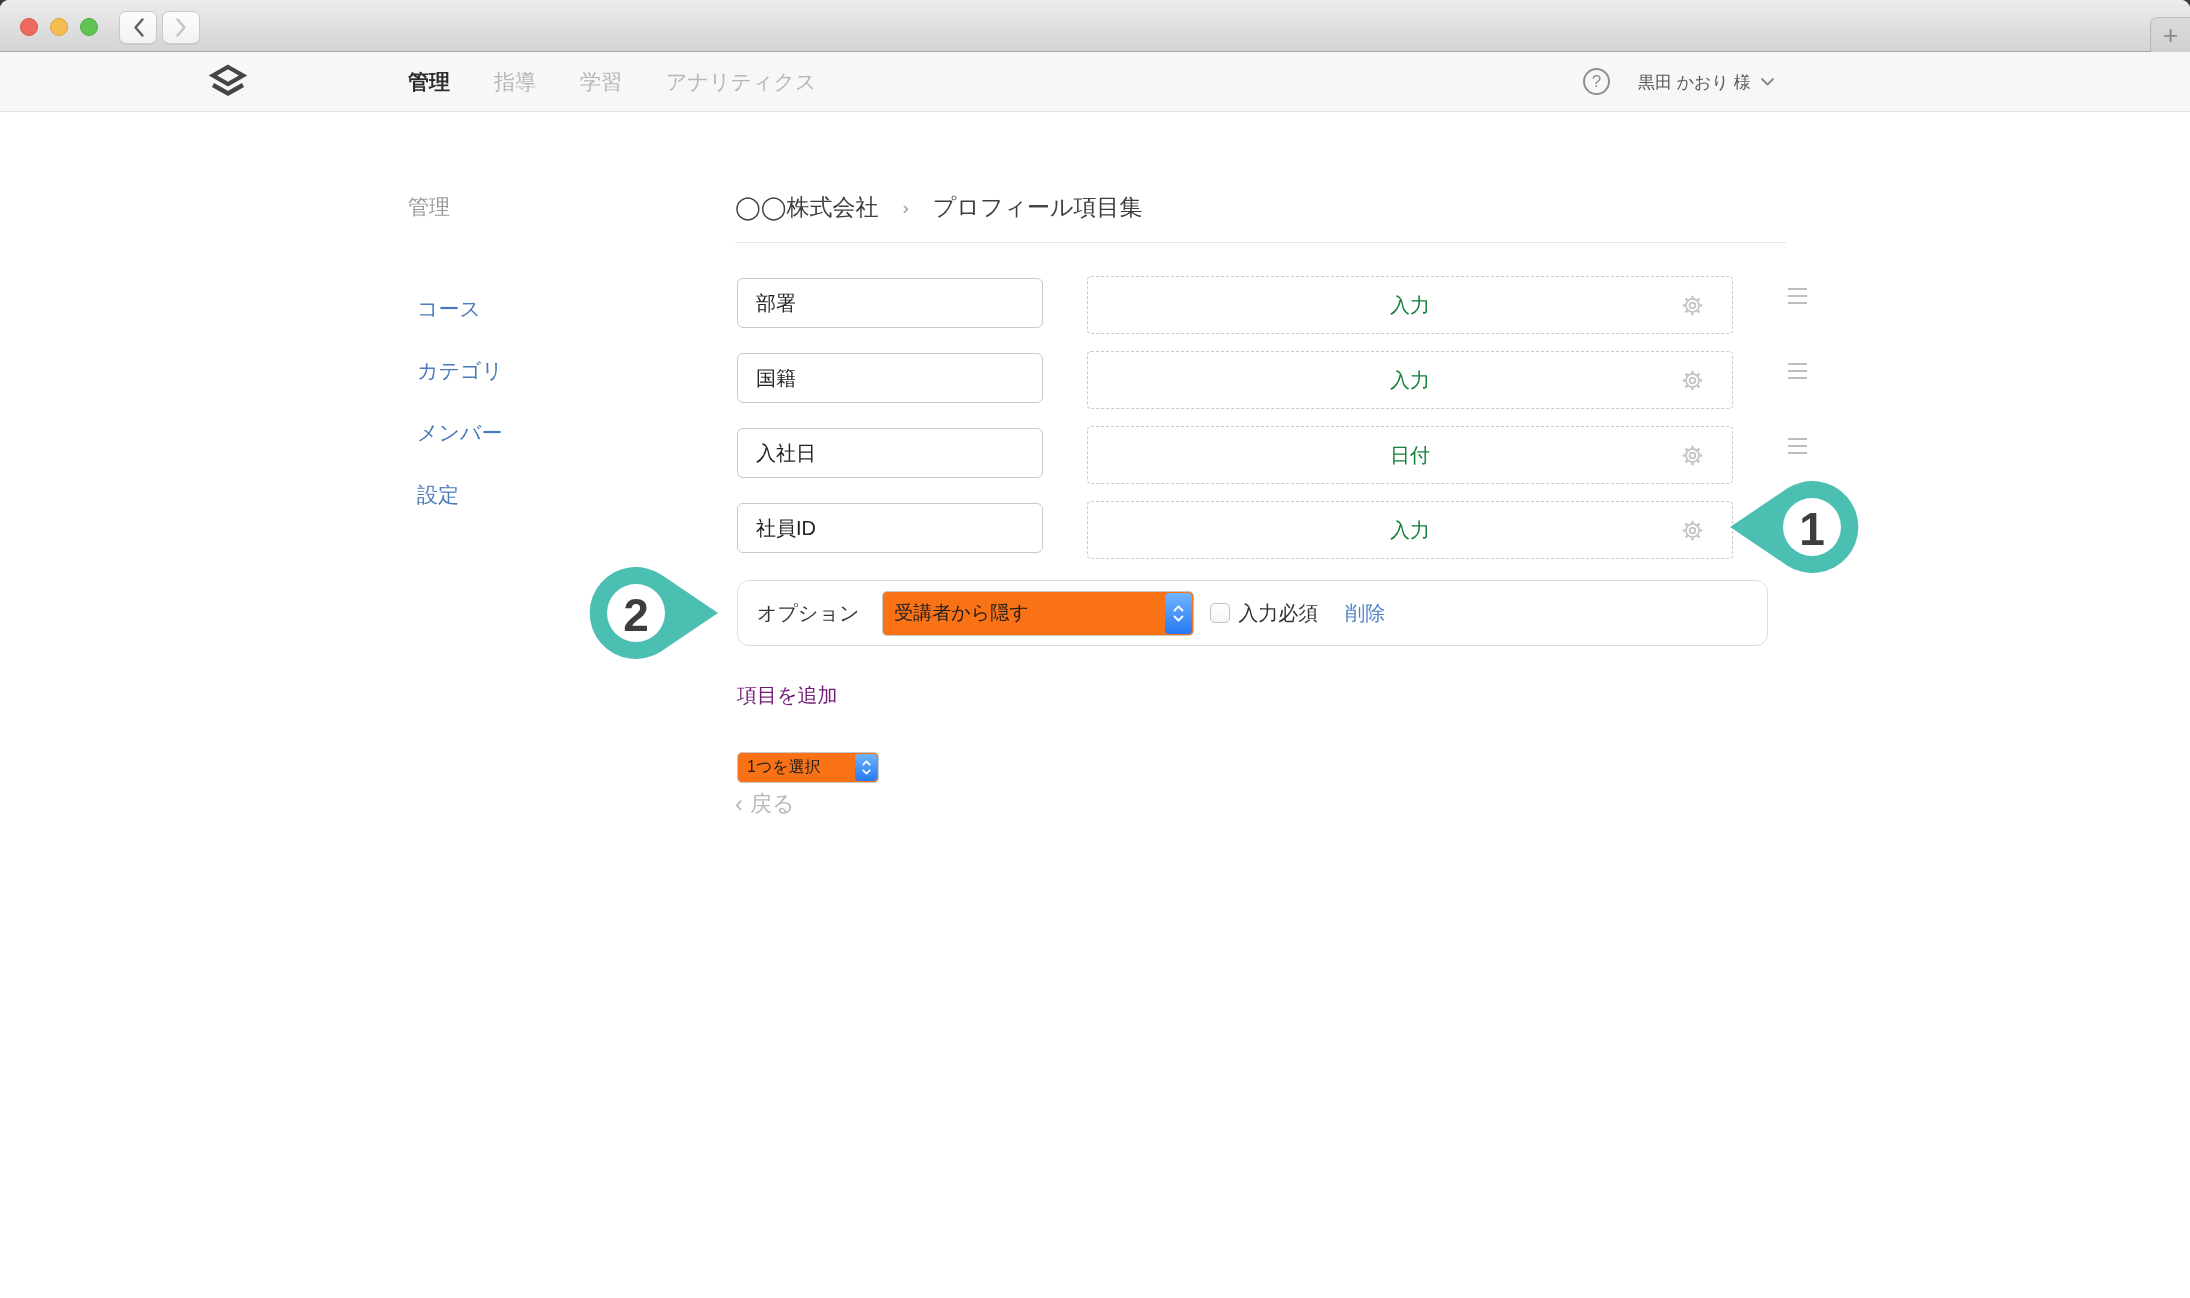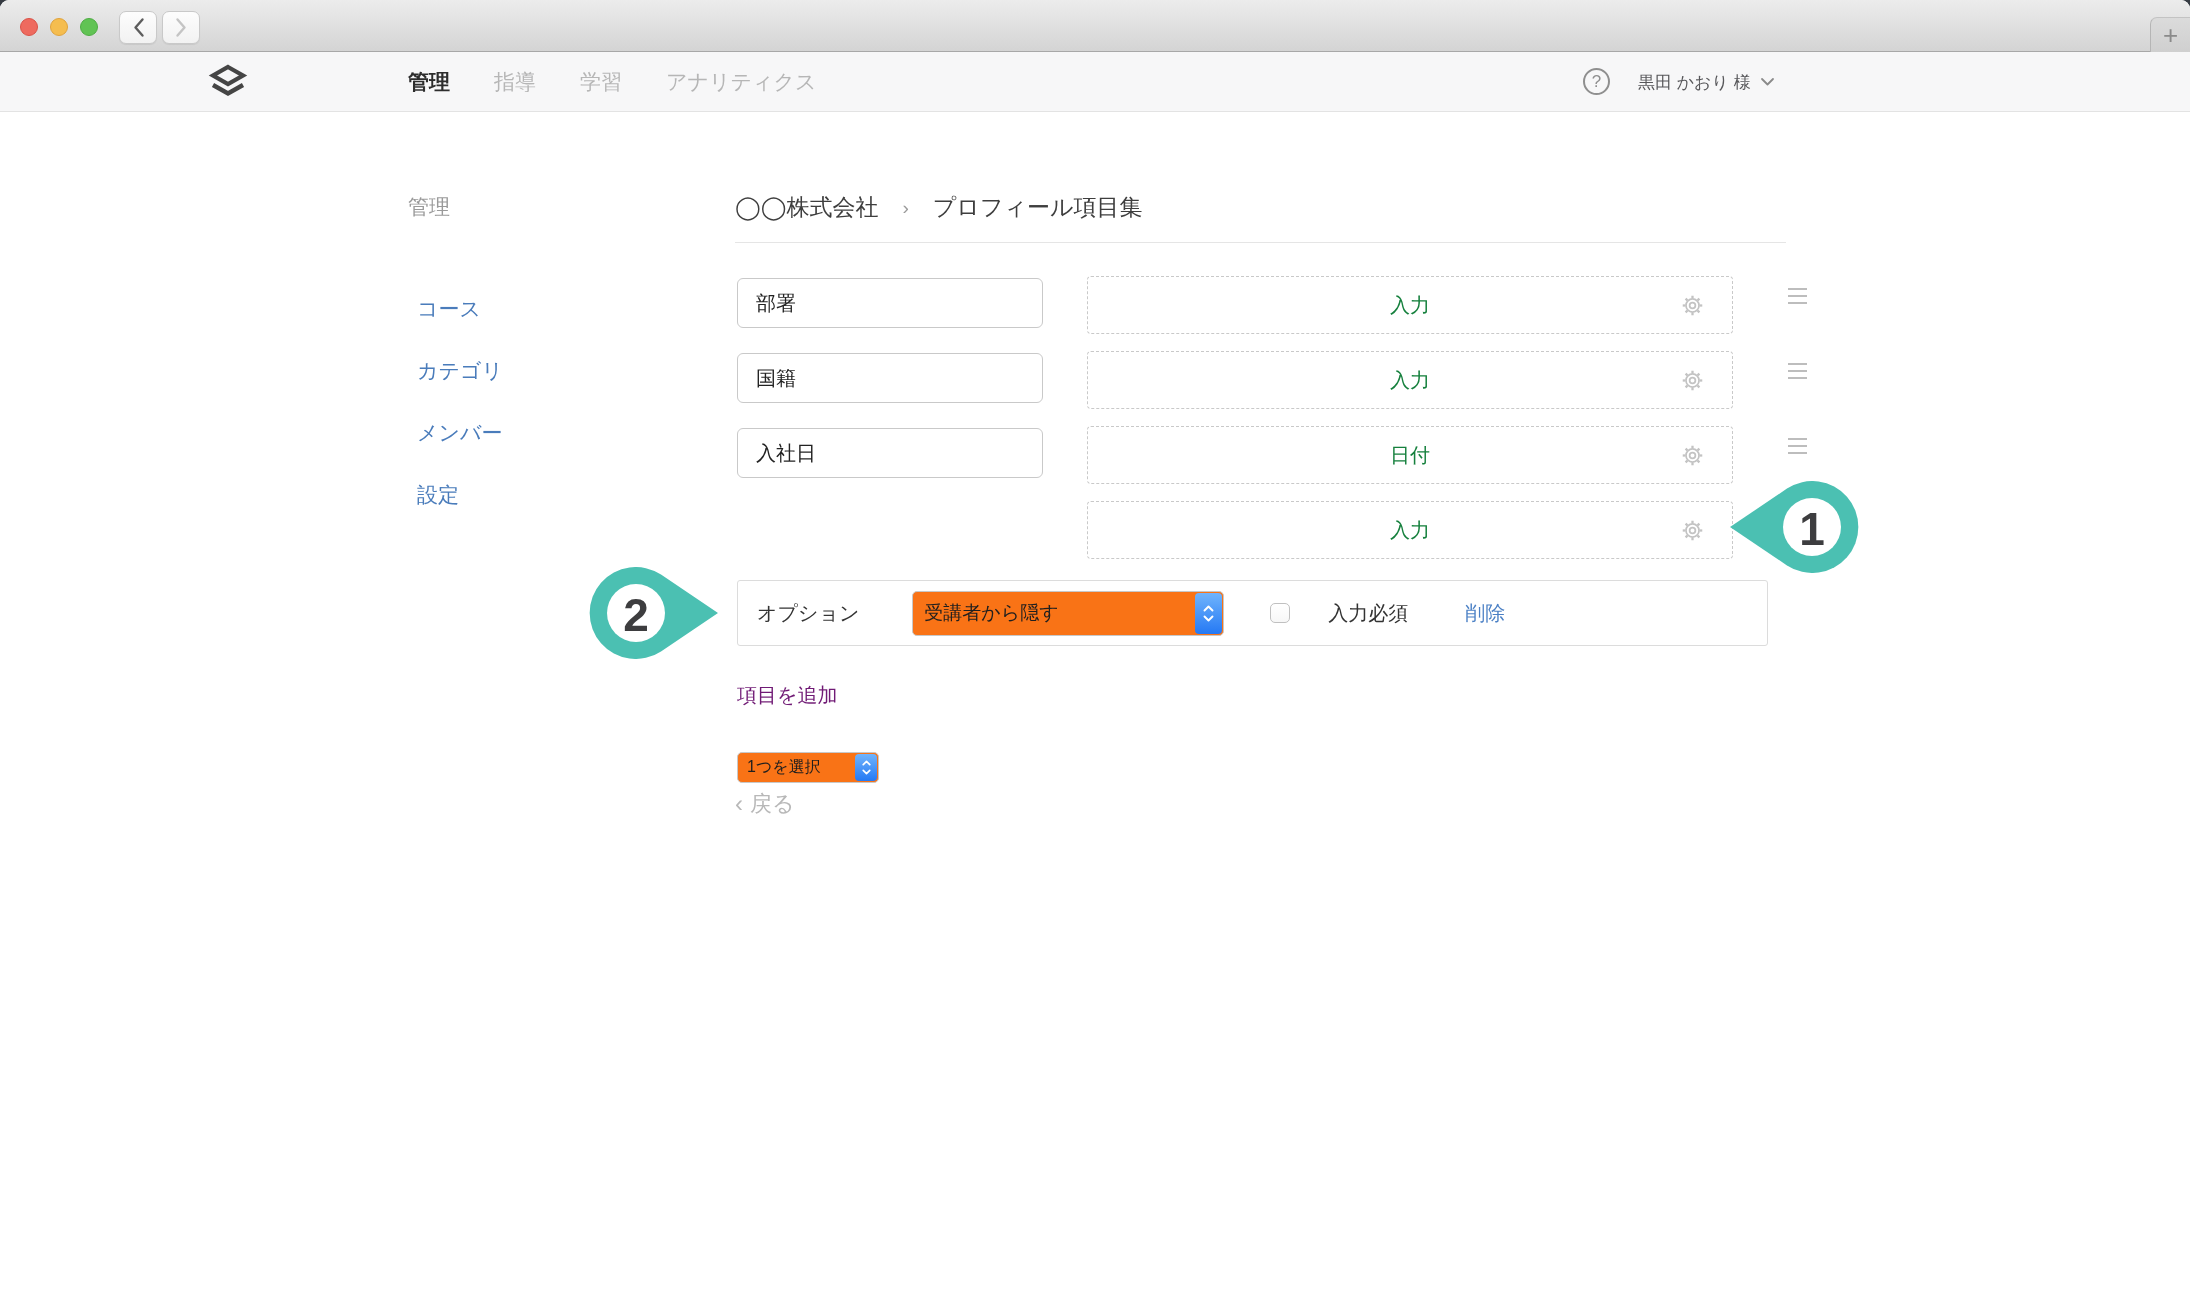--- a/index.html
+++ b/index.html
@@ -39,21 +39,21 @@
   .rule { position:absolute; left:735px; top:130px; width:1051px; height:1px; background:#e5e5e5; }
 
   .field-row { position:absolute; left:737px; width:1072px; height:58px; }
   .field-row.r0 { top:164px; } .field-row.r1 { top:239px; } .field-row.r2 { top:314px; } .field-row.r3 { top:389px; }
   .label-input { position:absolute; left:0; top:2px; width:306px; height:50px; border:1px solid #c9c9c9; border-radius:6px; padding:0 18px; font-size:20px; color:#222; background:#fff; font-family:"Liberation Sans", sans-serif; outline:none; }
   .type-box { position:absolute; left:350px; top:0; width:646px; height:58px; border:1px dashed #c9c9c9; border-radius:4px; display:flex; align-items:center; justify-content:center; font-size:20px; color:#15803d; cursor:pointer; }
   .gear { position:absolute; right:28px; top:17px; width:23px; height:23px; cursor:pointer; }
   .drag-handle { position:absolute; left:1051px; top:12px; width:19px; cursor:grab; }
   .drag-handle span { display:block; width:19px; height:2px; background:#bdbdbd; margin-bottom:5px; }
 
-  .options-box { position:absolute; left:737px; top:468px; width:1031px; height:66px; border:1px solid #dcdcdc; border-radius:3px; background:#fff; display:flex; align-items:center;gap:30px; }
+  .options-box { position:absolute; left:737px; top:468px; width:1031px; height:66px; border:1px solid #dcdcdc; border-radius:12px; background:#fff; display:flex; align-items:center; }
   .opt-label { margin-left:19px; font-size:20px; color:#333; }
   .mac-select { position:relative; background:#f97316; border:1px solid #c8c8c8; border-radius:5px; display:flex; align-items:center; color:#1f1f1f; cursor:pointer; }
   .mac-select .stepper { position:absolute; right:0px; top:0px; bottom:0px; background:linear-gradient(#70b4fc,#2579f4); border-radius:4px; display:flex; flex-direction:column; align-items:center; justify-content:center; gap:3px; }
   .opt-select { margin-left:23px; width:312px; height:45px; padding:0 40px 0 11px; font-size:19px; }
   .opt-select .stepper { width:27px; margin:1px; }
   .checkbox { margin-left:16px; width:20px; height:20px; border:1px solid #c0c0c0; border-radius:5px; background:linear-gradient(#ffffff,#f7f7f7); cursor:pointer; }
   .chk-label { margin-left:8px; font-size:20px; color:#333; }
   .delete-link { margin-left:27px; font-size:20px; color:#4b80c5; cursor:pointer; }
 
   .add-label { position:absolute; left:737px; top:570px; font-size:20px; color:#701a75; }
@@ -212,20 +212,21 @@
           </svg>
       </div>
       <div class="drag-handle">
           <span></span>
           <span></span>
           <span></span>
         </div>
     </div>
 
     <div class="field-row r3">
+      <input class="label-input" value="社員ID" style="">
       <div class="type-box">
         <span>入力</span>
         <svg class="gear" viewBox="0 0 24 24">
             <g fill="none" stroke="#c3c3c3">
               <circle cx="12" cy="12" r="3" stroke-width="1.8"></circle>
               <circle cx="12" cy="12" r="6.8" stroke-width="1.8"></circle>
               <g stroke-width="2.4">
                 <line x1="19.5" y1="12" x2="22.2" y2="12"></line>
                 <line x1="17.3" y1="17.3" x2="19.2" y2="19.2"></line>
                 <line x1="12" y1="19.5" x2="12" y2="22.2"></line>

